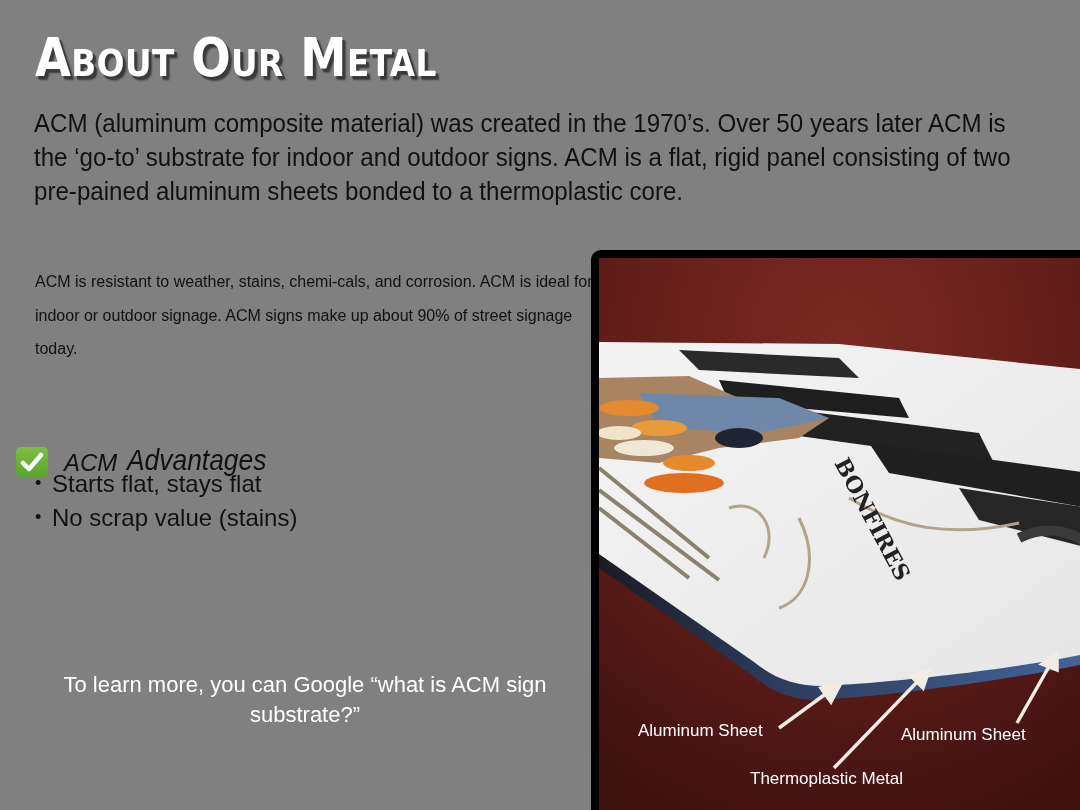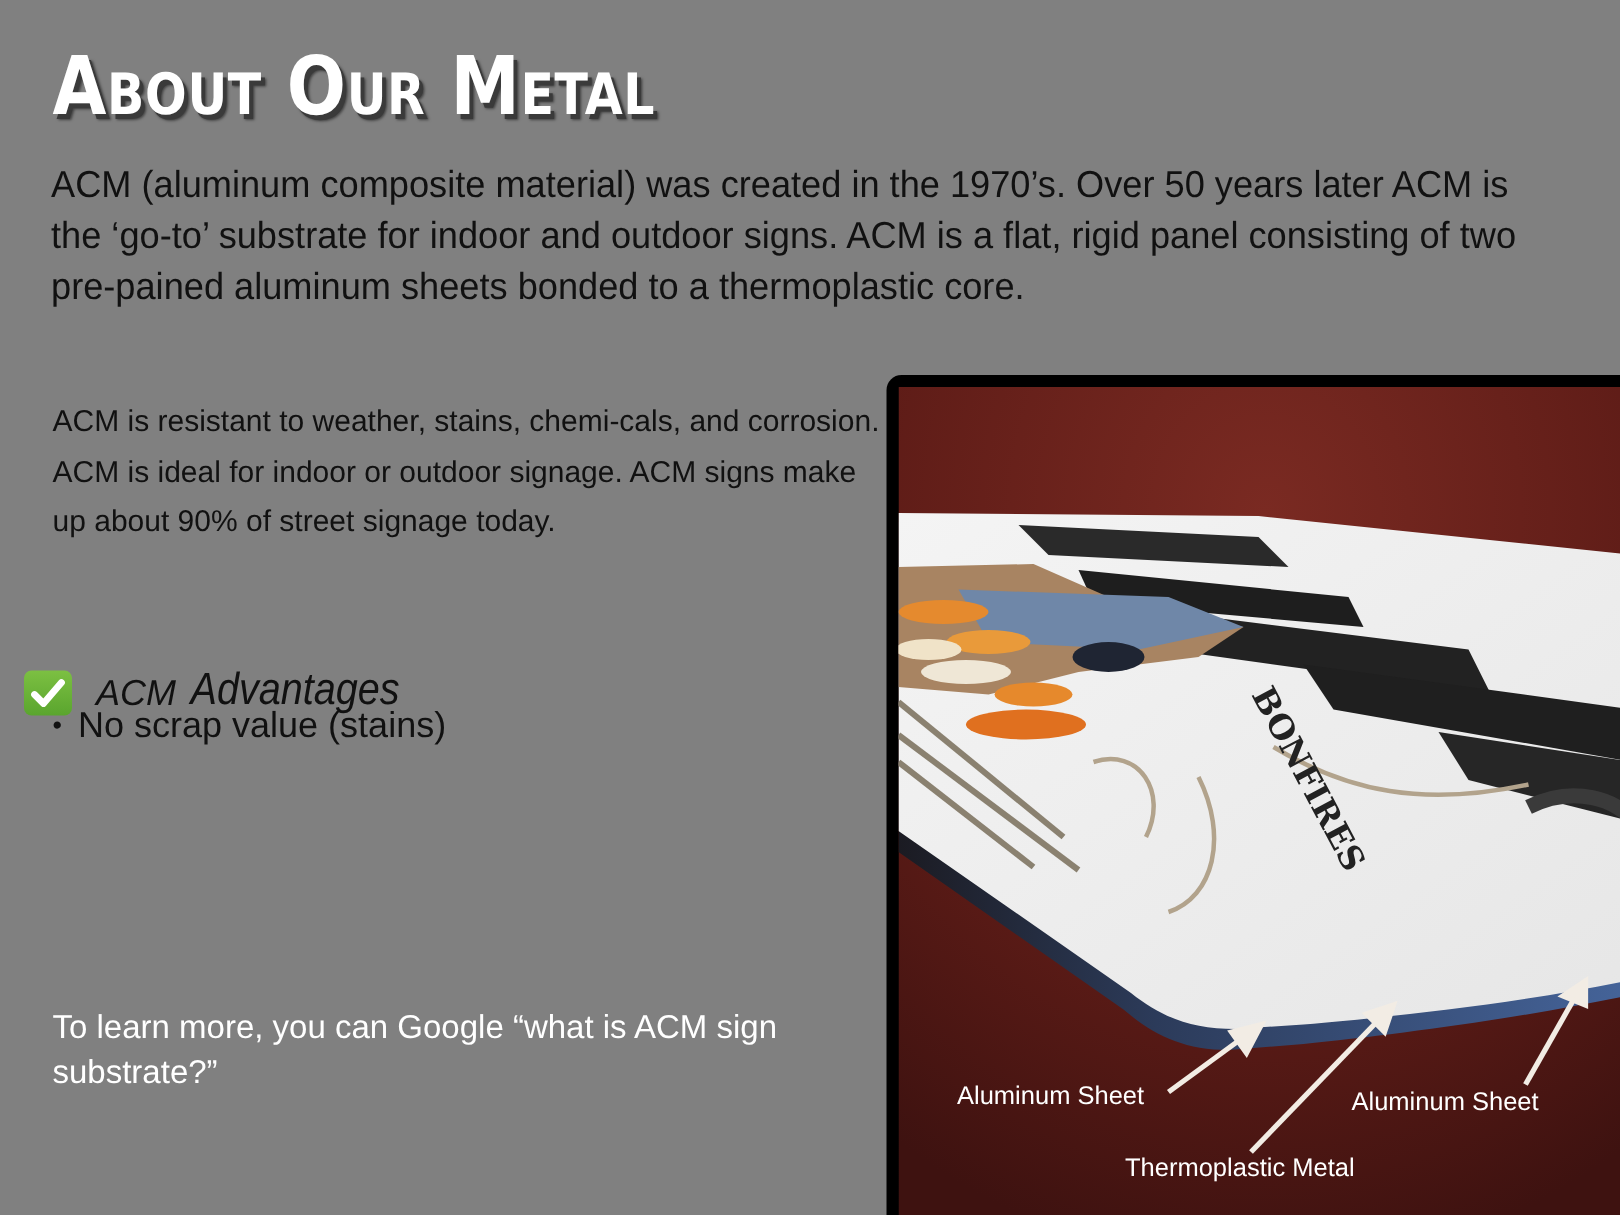--- a/index.html
+++ b/index.html
@@ -25,21 +25,21 @@
     white-space: nowrap;
   }
   .intro {
     position: absolute; left: 34px; top: 106px; width: 1040px;
     font-size: 25px; line-height: 34px;
     color: #111;
     transform: scaleX(0.965); transform-origin: left top;
   }
   .para2 {
     position: absolute; left: 35px; top: 265px; width: 560px;
-    font-size: 20px; line-height: 33.5px;
+    font-size: 16px; line-height: 33.5px;
     color: #111;
   }
   .adv-head {
     position: absolute; left: 16px; top: 443px;
     display: flex; align-items: flex-end; font-style: italic;
   }
   .check {
     width: 32px; height: 30px; border-radius: 5px;
     background: linear-gradient(#7cc042, #5aa52e);
     display: flex; align-items: center; justify-content: center;
@@ -49,21 +49,21 @@
   .adv-head .adv { font-size: 30px; color: #111; transform: scaleX(0.88); transform-origin: left center; display: inline-block; }
   .bullets {
     position: absolute; left: 35px; top: 469px; width: 540px;
     margin: 0; padding: 0; list-style: none;
     font-size: 24px; line-height: 29px; color: #111;
   }
   .bullets li { position: relative; padding-left: 17px; margin-bottom: 5px; }
   .bullets li::before { content: "•"; position: absolute; left: 0; top: 0; font-size: 18px; }
   .learn {
     position: absolute; left: 35px; top: 670px; width: 540px;
-    font-size: 22px; line-height: 30px; color: #ffffff;
+    font-size: 22px; line-height: 30px; color: #ffffff; text-align: center;
   }
   .photo {
     position: absolute; left: 591px; top: 250px;
     width: 500px; height: 570px;
     background: #000;
     border-radius: 10px 0 0 0;
     overflow: hidden;
   }
   .photo svg { position: absolute; left: 8px; top: 8px; }
   .lbl {
@@ -83,20 +83,21 @@
   <span class="check">
     <svg width="24" height="22" viewBox="0 0 24 22">
         <path d="M3 12 L9 18 L21 4" fill="none" stroke="#fff" stroke-width="4.5" stroke-linecap="round" stroke-linejoin="round"></path>
       </svg>
   </span>
   <span class="acm">ACM</span>
   <span class="adv">Advantages</span>
 </div>
 
 <ul class="bullets">
+  <li>Starts flat, stays flat</li>
   <li>No scrap value (stains)</li>
 </ul>
 
 <div class="learn">To learn more, you can Google “what is ACM sign substrate?”</div>
 
 <div class="photo">
   <svg width="490" height="560" viewBox="0 0 490 560">
     <defs>
       <radialGradient id="bg" cx="0.5" cy="0.15" r="0.9">
         <stop offset="0" stop-color="#7a2a22"></stop>

